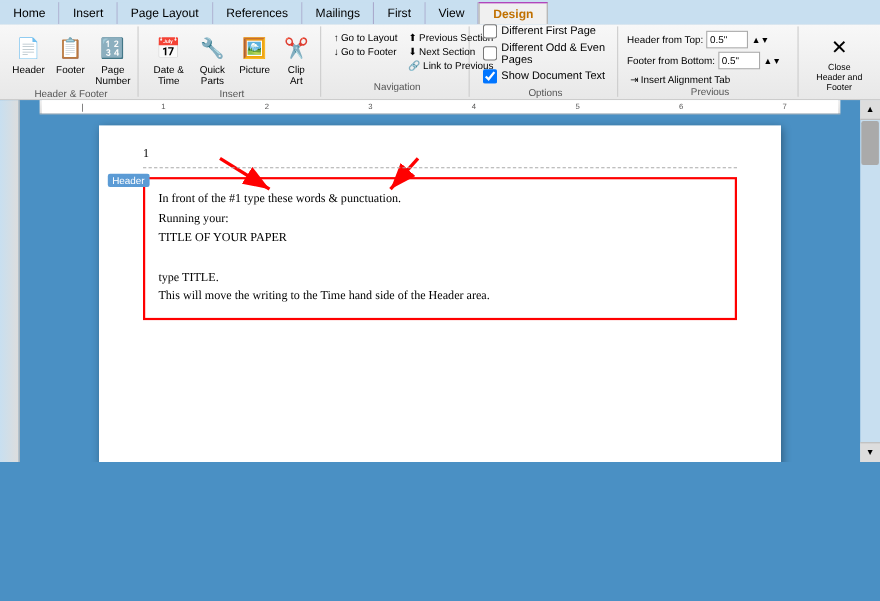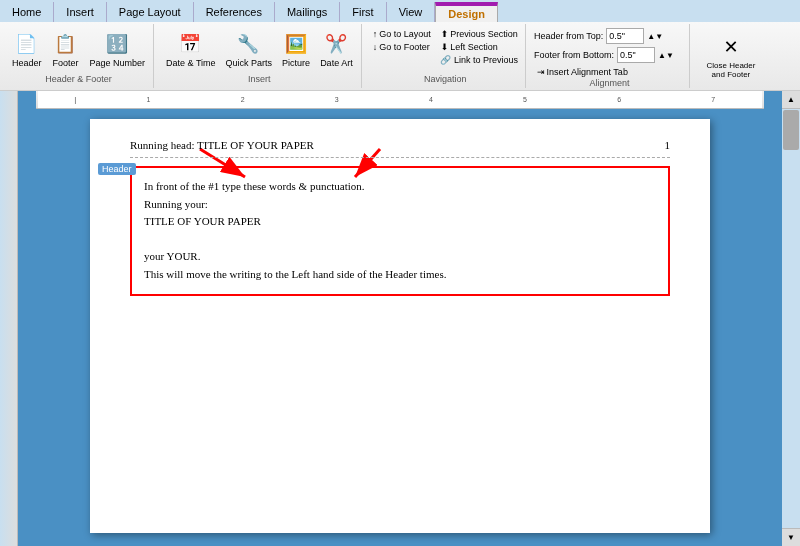--- a/index.html
+++ b/index.html
@@ -17,21 +17,21 @@
       font-size: 11px;
       cursor: pointer;
       background: #c8dff0;
       border-right: 1px solid #aac;
       height: 20px;
       display: flex;
       align-items: center;
     }
     .tab.active {
       background: #f0f0f0;
-      border-top: 4px solid #a21caf;
+      border-top: 1px solid #a21caf;
       border-left: 1px solid #aaa;
       border-right: 1px solid #aaa;
       border-bottom: none;
       font-weight: bold;
       color: #c07000;
     }
 
     
     .ribbon {
       background: #f0f0f0;
@@ -241,21 +241,21 @@
       right: 0;
       top: 0;
       width: 18px;
       height: 100%;
       background: #c8dff0;
     }
 
     .main-layout {
       display: flex;
       flex-direction: column;
-      height: 546px;
+      height: 420px;
     }
 
     .content-area {
       display: flex;
       flex: 1;
       overflow: hidden;
     }
 
     .left-ruler {
       width: 18px;
@@ -309,21 +309,21 @@
           <div class="ribbon-btn">
             <div class="ribbon-btn-icon">🔧</div>
             <span>Quick Parts</span>
           </div>
           <div class="ribbon-btn">
             <div class="ribbon-btn-icon">🖼️</div>
             <span>Picture</span>
           </div>
           <div class="ribbon-btn">
             <div class="ribbon-btn-icon">✂️</div>
-            <span>Date Art</span>
+            <span>Clip Art</span>
           </div>
         </div>
         <div class="ribbon-group-label">Insert</div>
       </div>
 
       <div class="ribbon-group" style="min-width:130px;">
         <div class="ribbon-group-items" style="flex-direction:row; gap:4px;">
           <div class="ribbon-column">
             <div class="ribbon-btn-small">
               <span>↑</span>
@@ -334,50 +334,65 @@
               <span>Go to Footer</span>
             </div>
           </div>
           <div class="ribbon-column">
             <div class="ribbon-btn-small">
               <span>⬆</span>
               <span>Previous Section</span>
             </div>
             <div class="ribbon-btn-small">
               <span>⬇</span>
-              <span>Left Section</span>
+              <span>Next Section</span>
             </div>
             <div class="ribbon-btn-small">
               <span>🔗</span>
               <span>Link to Previous</span>
             </div>
           </div>
         </div>
         <div class="ribbon-group-label">Navigation</div>
       </div>
 
+      <div class="options-group">
+        <div class="checkbox-row">
+          <input type="checkbox" style="">
+          <span>Different First Page</span>
+        </div>
+        <div class="checkbox-row">
+          <input type="checkbox" style="">
+          <span>Different Odd &amp; Even Pages</span>
+        </div>
+        <div class="checkbox-row">
+          <input type="checkbox" checked="" style="">
+          <span>Show Document Text</span>
+        </div>
+        <div class="ribbon-group-label">Options</div>
+      </div>
 
       <div class="ribbon-group" style="min-width:160px;">
         <div class="ribbon-group-items" style="flex-direction:column; gap:3px;">
           <div class="position-row">
             <span>Header from Top:</span>
             <input class="position-input" type="text" value="0.5&quot;" style="">
             <span style="cursor:pointer; font-size:8px;">▲▼</span>
           </div>
           <div class="position-row">
             <span>Footer from Bottom:</span>
             <input class="position-input" type="text" value="0.5&quot;" style="">
             <span style="cursor:pointer; font-size:8px;">▲▼</span>
           </div>
           <div class="ribbon-btn-small">
             <span>⇥</span>
             <span>Insert Alignment Tab</span>
           </div>
         </div>
-        <div class="ribbon-group-label">Alignment</div>
+        <div class="ribbon-group-label">Previous</div>
       </div>
 
       <div class="close-group">
         <div class="ribbon-btn" style="min-width:50px;">
           <div class="ribbon-btn-icon">✕</div>
           <span style="font-size:8px; white-space:normal; max-width:50px; text-align:center;">Close Header and Footer</span>
         </div>
       </div>
 
     </div>
@@ -411,31 +426,30 @@
               </marker>
             </defs>
 
             <line x1="110" y1="30" x2="155" y2="58" stroke="red" stroke-width="3" marker-end="url(#arrowhead1)"></line>
 
             <line x1="290" y1="30" x2="265" y2="58" stroke="red" stroke-width="3" marker-end="url(#arrowhead1)"></line>
           </svg>
 
           <div class="page-header-area">
             <div class="header-label">Header</div>
-            <span class="running-head-text">Running head: TITLE OF YOUR PAPER</span>
             <span class="page-number">1</span>
           </div>
 
           <div class="instruction-box">
             <span>In front of the #1 type these words &amp; punctuation.</span><br>
             <span>Running your:</span><br>
             <span>TITLE OF YOUR PAPER</span><br>
             <br>
-            <span>your YOUR.</span><br>
-            <span>This will move the writing to the Left hand side of the Header times.</span>
+            <span>type TITLE.</span><br>
+            <span>This will move the writing to the Time hand side of the Header area.</span>
           </div>
 
         </div>
       </div>
     </div>
 
     <div class="scrollbar-v" style="position:relative; flex-shrink:0;">
       <div style="width:18px; height:18px; background:#ddd; display:flex; align-items:center; justify-content:center; cursor:pointer; font-size:8px; border-bottom:1px solid #bbb;">▲</div>
       <div style="width:16px; height:40px; background:#aaa; margin:1px; border-radius:2px; cursor:pointer;"></div>
       <div style="width:18px; height:18px; background:#ddd; display:flex; align-items:center; justify-content:center; cursor:pointer; font-size:8px; position:absolute; bottom:0; border-top:1px solid #bbb;">▼</div>

